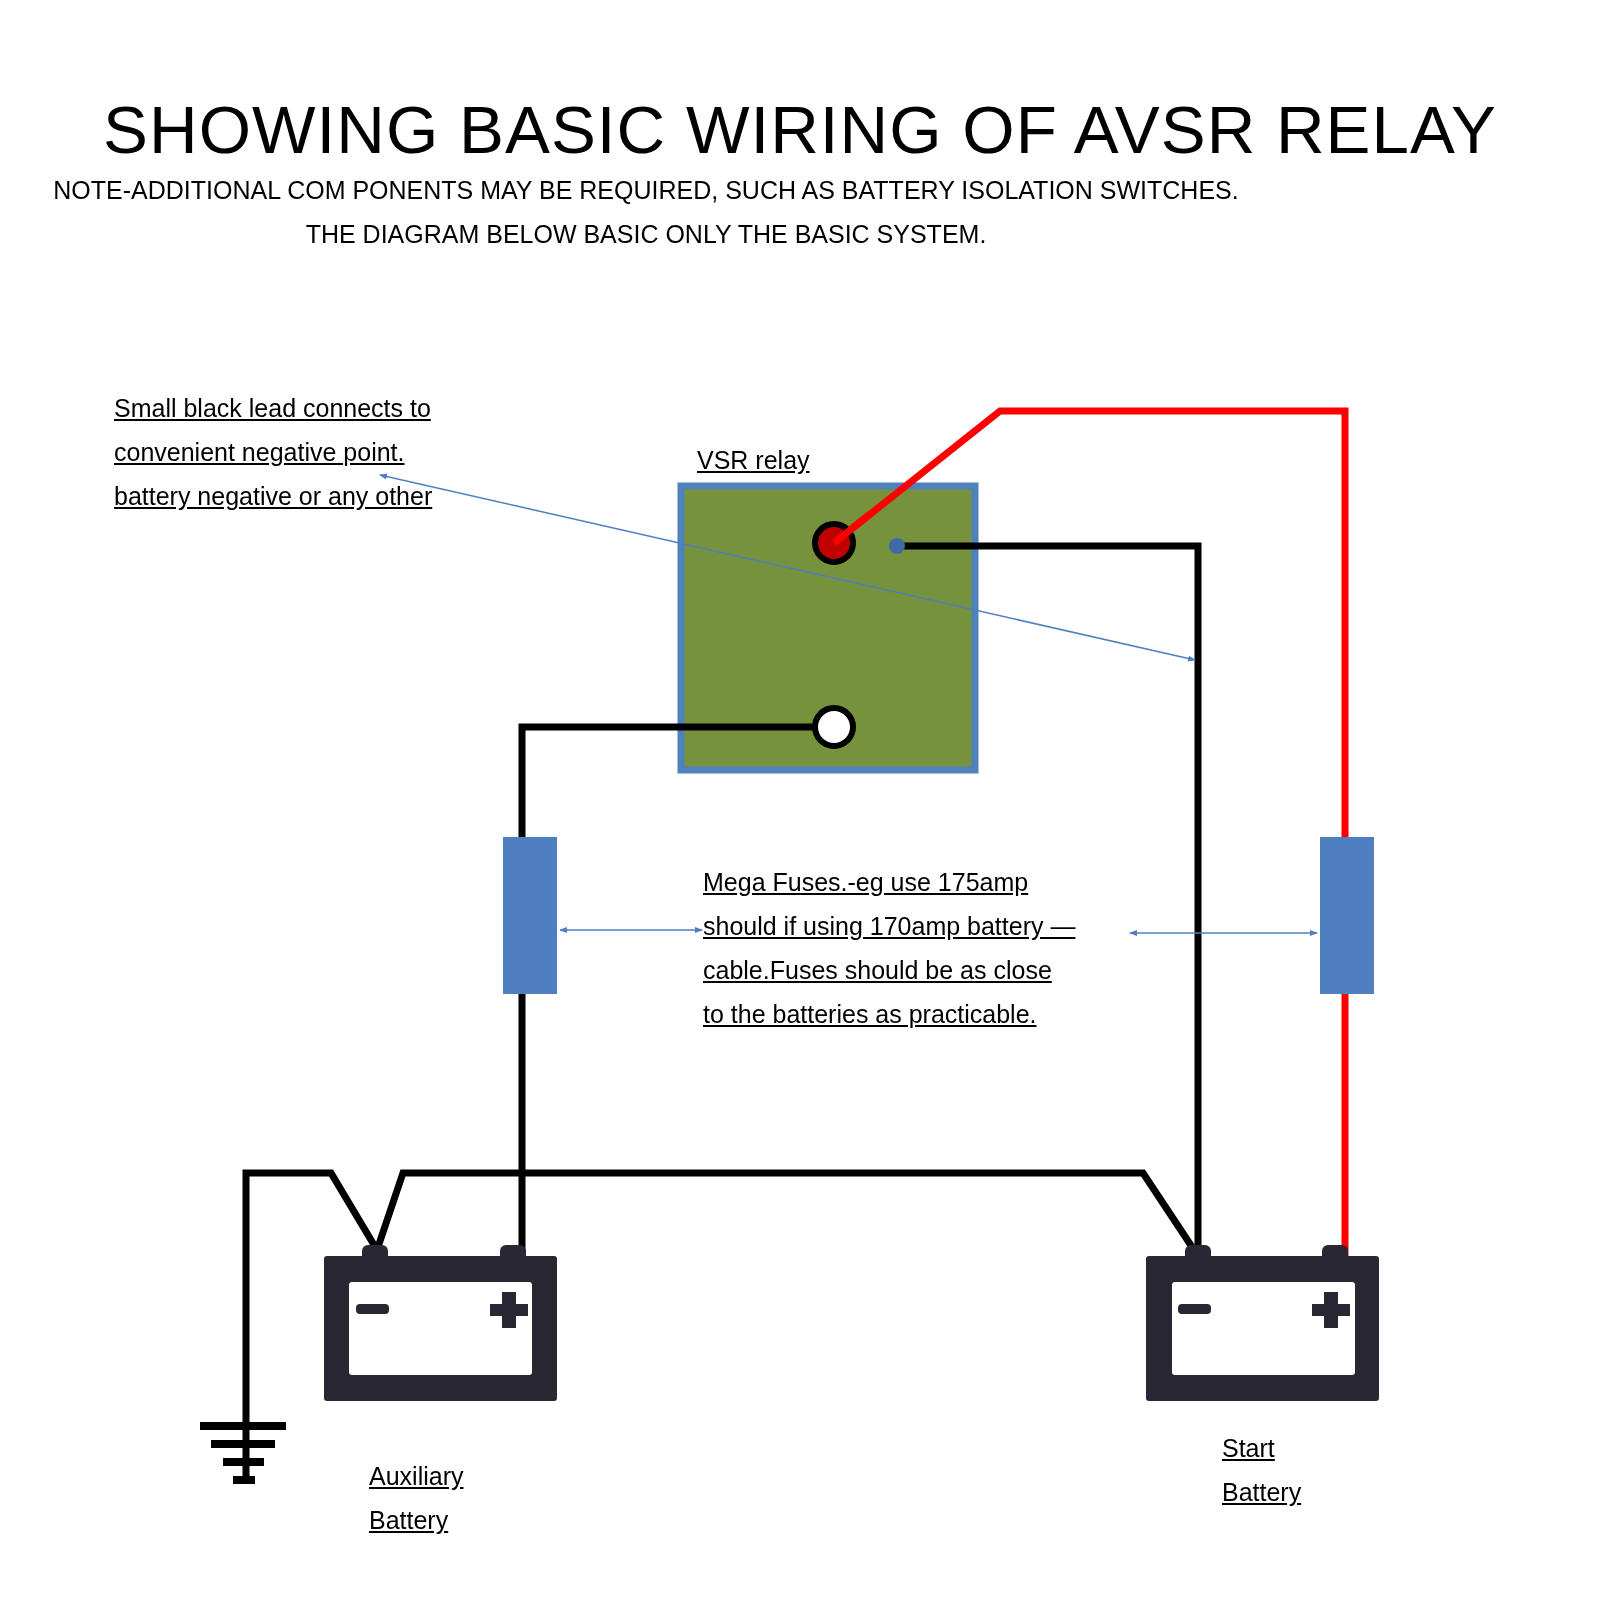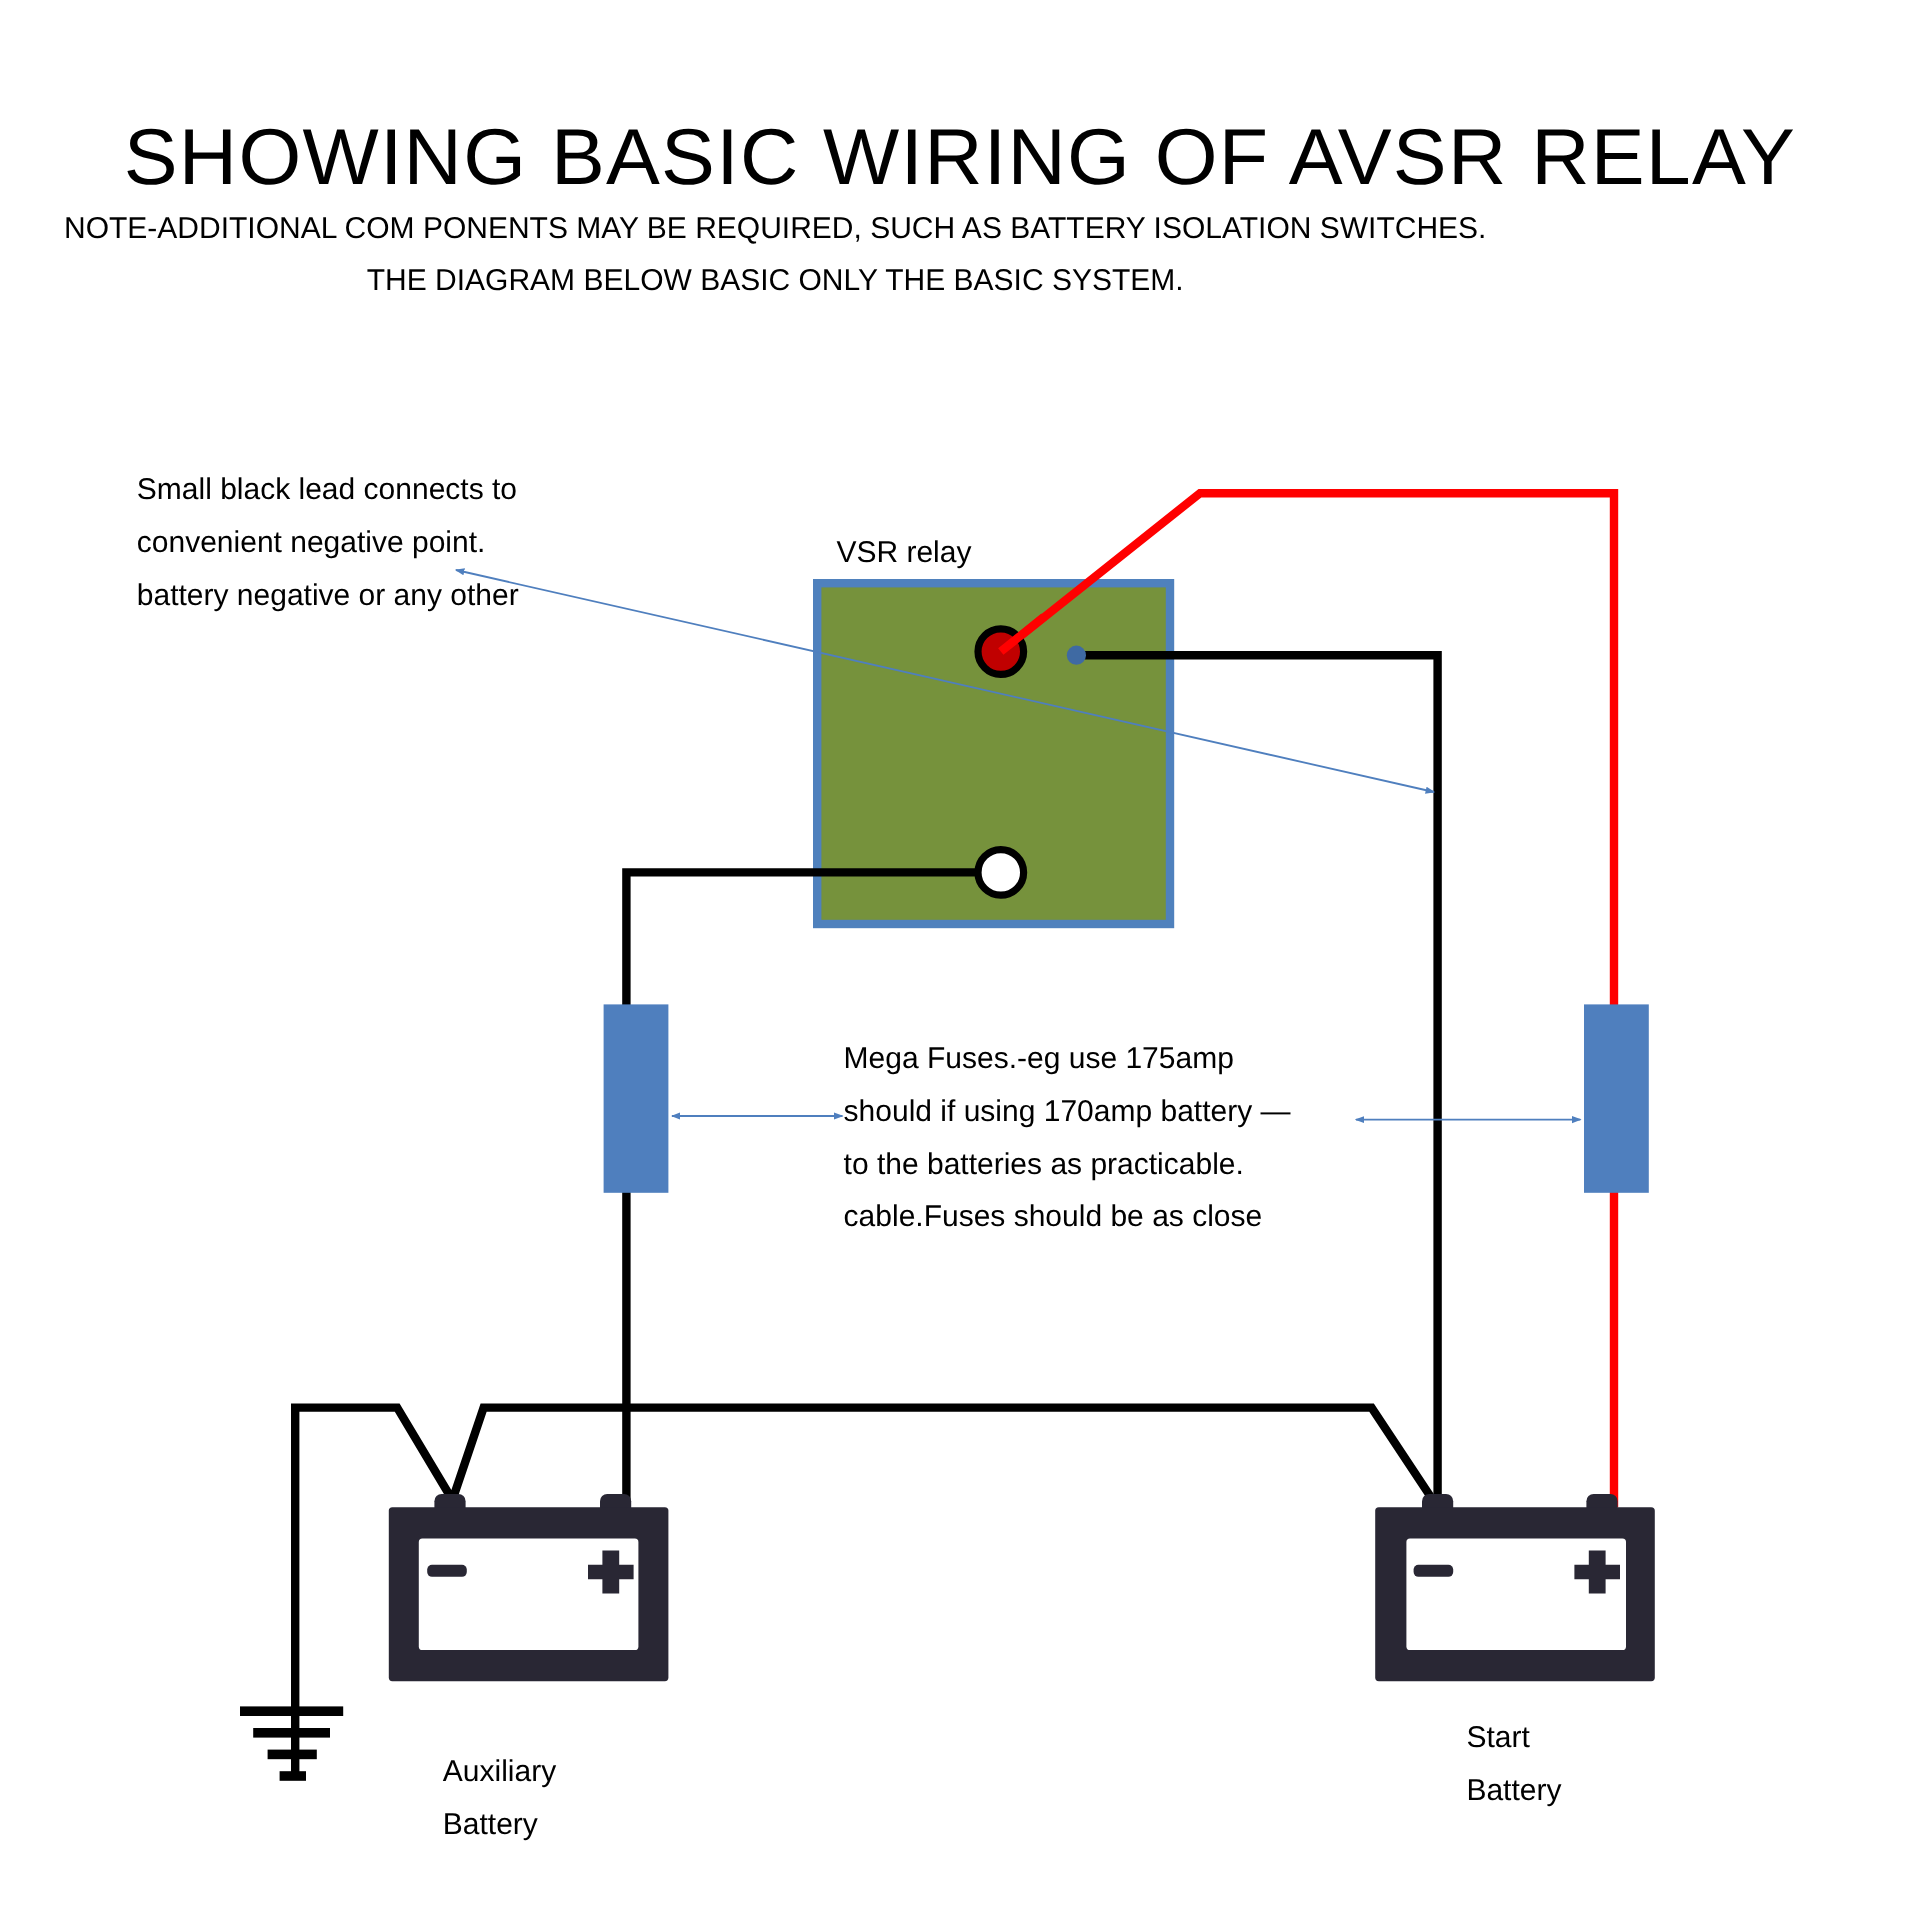--- a/index.html
+++ b/index.html
@@ -1,21 +1,21 @@
 <!DOCTYPE html>
 <html><head>
 <meta charset="utf-8">
 <style>
   html,body{margin:0;padding:0;background:#ffffff;}
   body{width:1600px;height:1600px;position:relative;overflow:hidden;font-family:"Liberation Sans",sans-serif;color:#000;}
   .title{position:absolute;left:0;width:1600px;top:92px;text-align:center;font-size:66px;font-weight:400;letter-spacing:1px;transform:scaleX(1.02);}
   .note{position:absolute;left:0;width:1292px;text-align:center;font-size:25px;}
   .note1{top:176px;}
   .note2{top:220px;}
-  .label{position:absolute;font-size:25px;line-height:44px;}
+  .label{position:absolute;font-size:25px;line-height:44px;text-decoration:underline;}
   .lbl-small-lead{left:114px;top:386px;width:400px;}
   .lbl-vsr{left:697px;top:390px;margin-top:48px;}
   .lbl-fuses{left:703px;top:860px;width:420px;}
   .lbl-aux{left:369px;top:1454px;width:200px;}
   .lbl-start{left:1222px;top:1426px;width:200px;}
   svg{position:absolute;left:0;top:0;}
 </style>
 </head>
 <body>
 
@@ -83,22 +83,22 @@
 
 <div class="label lbl-small-lead">
   <div>Small black lead connects to</div>
   <div>convenient negative point.</div>
   <div>battery negative or any other</div>
 </div>
 <div class="label lbl-vsr">VSR relay</div>
 <div class="label lbl-fuses">
   <div>Mega Fuses.-eg use 175amp</div>
   <div>should if using 170amp battery —</div>
+  <div>cable.Fuses should be as close</div>
   <div>to the batteries as practicable.</div>
-  <div>cable.Fuses should be as close</div>
 </div>
 <div class="label lbl-aux">
   <div>Auxiliary</div>
   <div>Battery</div>
 </div>
 <div class="label lbl-start">
   <div>Start</div>
   <div>Battery</div>
 </div>
 

